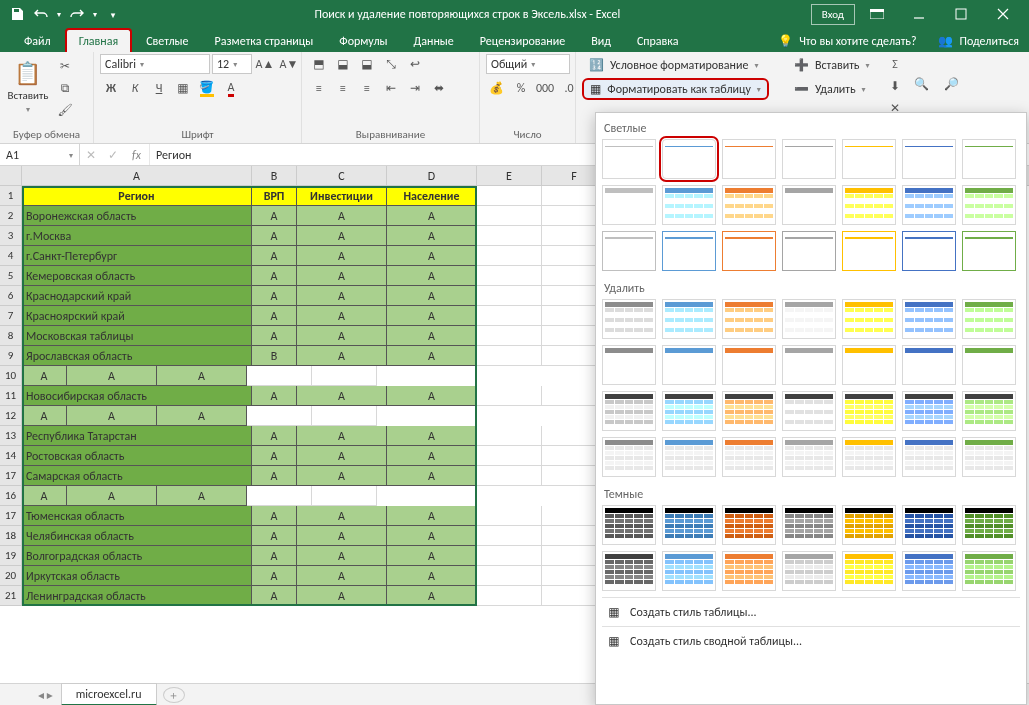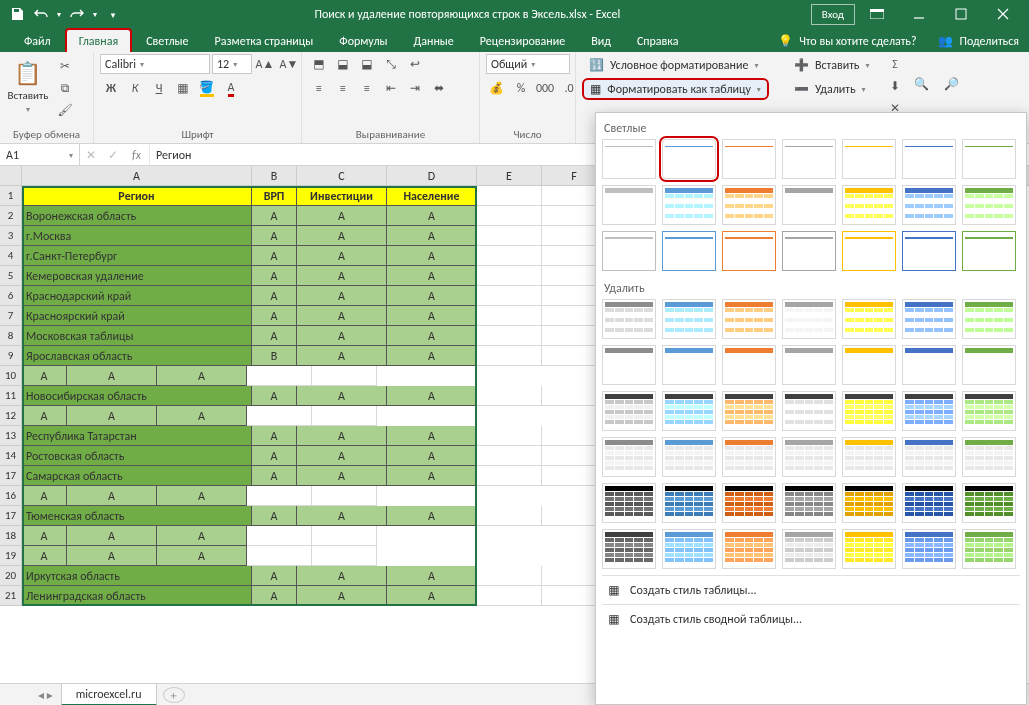--- a/index.html
+++ b/index.html
@@ -330,21 +330,21 @@
         <div class="rhead">4</div>
         <div class="cell gA" style="width: 230px;">г.Санкт-Петербург</div>
         <div class="cell gC" style="width: 45px;">A</div>
         <div class="cell gC" style="width: 90px;">A</div>
         <div class="cell gC" style="width: 90px;">A</div>
         <div class="cell" style="width: 65px;"></div>
         <div class="cell" style="width: 65px;"></div>
       </div>
       <div class="rw">
         <div class="rhead">5</div>
-        <div class="cell gA" style="width: 230px;">Кемеровская удаление</div>
+        <div class="cell gA" style="width: 230px;">Кемеровская область</div>
         <div class="cell gC" style="width: 45px;">A</div>
         <div class="cell gC" style="width: 90px;">A</div>
         <div class="cell gC" style="width: 90px;">A</div>
         <div class="cell" style="width: 65px;"></div>
         <div class="cell" style="width: 65px;"></div>
       </div>
       <div class="rw">
         <div class="rhead">6</div>
         <div class="cell gA" style="width: 230px;">Краснодарский край</div>
         <div class="cell gC" style="width: 45px;">A</div>
@@ -444,28 +444,30 @@
         <div class="rhead">17</div>
         <div class="cell gA" style="width: 230px;">Тюменская область</div>
         <div class="cell gC" style="width: 45px;">A</div>
         <div class="cell gC" style="width: 90px;">A</div>
         <div class="cell gC" style="width: 90px;">A</div>
         <div class="cell" style="width: 65px;"></div>
         <div class="cell" style="width: 65px;"></div>
       </div>
       <div class="rw">
         <div class="rhead">18</div>
+        <div class="cell gA" style="width: 230px;">Челябинская область</div>
         <div class="cell gC" style="width: 45px;">A</div>
         <div class="cell gC" style="width: 90px;">A</div>
         <div class="cell gC" style="width: 90px;">A</div>
         <div class="cell" style="width: 65px;"></div>
         <div class="cell" style="width: 65px;"></div>
       </div>
       <div class="rw">
         <div class="rhead">19</div>
+        <div class="cell gA" style="width: 230px;">Волгоградская область</div>
         <div class="cell gC" style="width: 45px;">A</div>
         <div class="cell gC" style="width: 90px;">A</div>
         <div class="cell gC" style="width: 90px;">A</div>
         <div class="cell" style="width: 65px;"></div>
         <div class="cell" style="width: 65px;"></div>
       </div>
       <div class="rw">
         <div class="rhead">20</div>
         <div class="cell gA" style="width: 230px;">Иркутская область</div>
         <div class="cell gC" style="width: 45px;">A</div>
@@ -2369,20 +2371,21 @@
           <div class="r">
             <span style="background: rgb(232, 232, 232);"></span>
             <span style="background: rgb(232, 232, 232);"></span>
             <span style="background: rgb(232, 232, 232);"></span>
             <span style="background: rgb(232, 232, 232);"></span>
             <span style="background: rgb(232, 232, 232);"></span>
           </div>
         </div>
       </div>
     </div>
+  <div class="ghead">Темные</div>
   <div id="sec-dark">
       <div class="grow">
         <div class="gitem">
           <div class="h" style="background: rgb(0, 0, 0);"></div>
           <div class="r">
             <span style="background: rgb(89, 89, 89);"></span>
             <span style="background: rgb(89, 89, 89);"></span>
             <span style="background: rgb(89, 89, 89);"></span>
             <span style="background: rgb(89, 89, 89);"></span>
             <span style="background: rgb(89, 89, 89);"></span>

